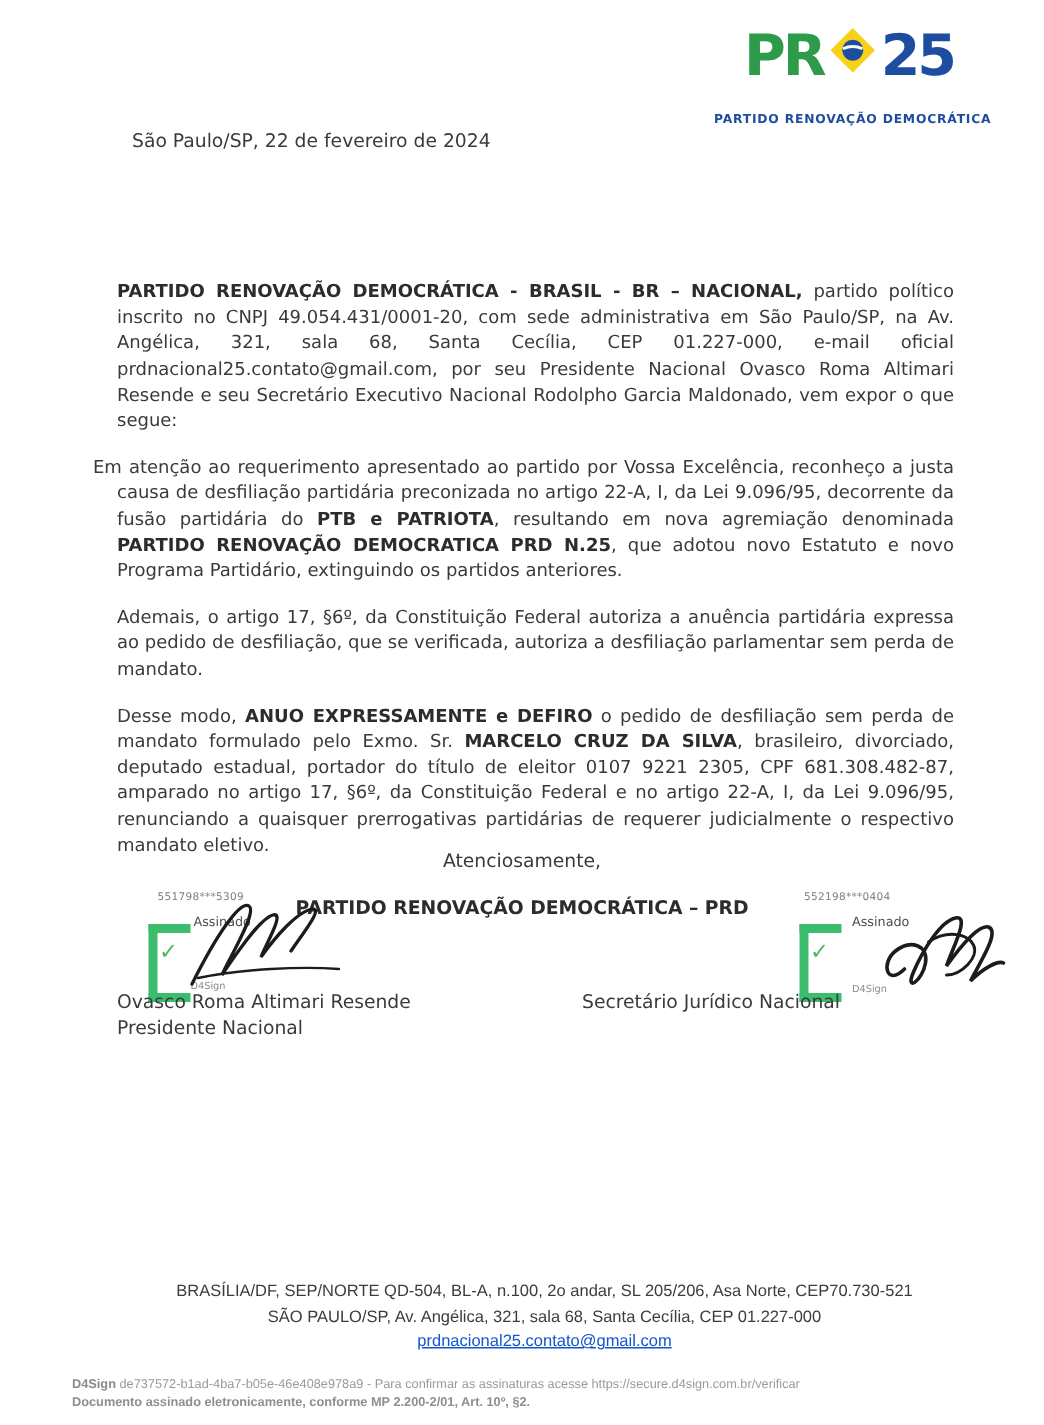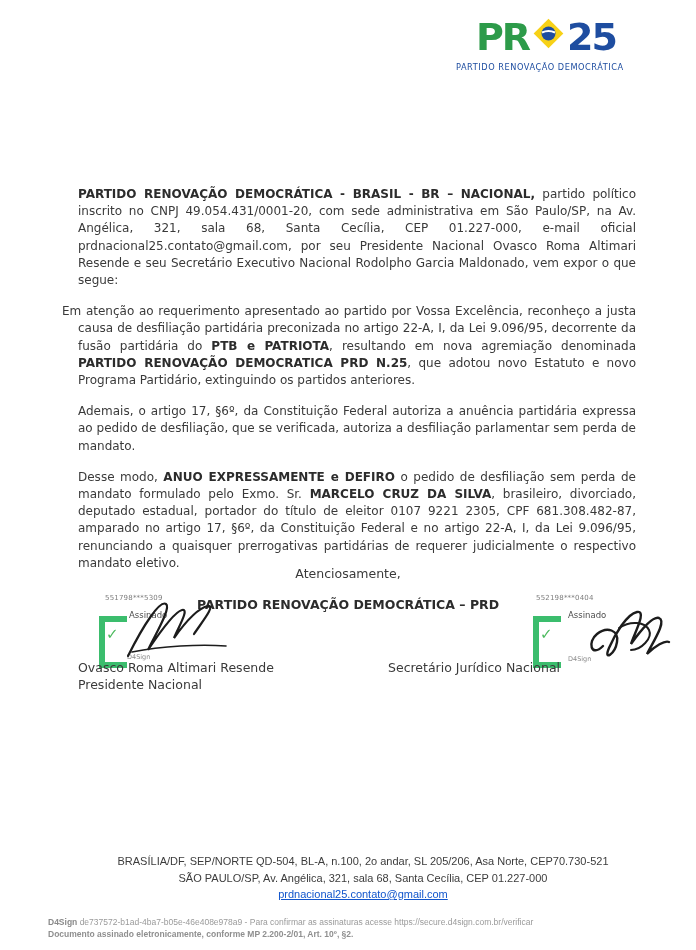--- a/index.html
+++ b/index.html
@@ -2,26 +2,26 @@
 <html><head>
 <meta charset="utf-8">
 <style>
   html,body{margin:0;padding:0;background:#e8e8e8;}
   .page{
     position:relative;width:696px;height:950px;background:#ffffff;
     margin:0 auto;overflow:hidden;
     font-family:"DejaVu Sans",sans-serif;color:#3a3a3a;
   }
   
-  .logo{position:absolute;top:14px;right:60px;width:180px;text-align:left;}
+  .logo{position:absolute;top:14px;right:40px;width:180px;text-align:right;}
   .logo-word{display:flex;align-items:center;justify-content:center;font-weight:800;font-size:38px;line-height:40px;letter-spacing:-2px;font-family:"DejaVu Sans",sans-serif;}
   .logo-pr{color:#2d9b4a;}
   .logo-25{color:#1e4da0;}
   .logo-flag{margin:0 1px;}
-  .logo-sub{margin-top:3px;font-size:8.2px;font-weight:normal;color:#1e4da0;letter-spacing:0.55px;white-space:nowrap;}
+  .logo-sub{margin-top:15px;font-size:8.2px;font-weight:bold;color:#1e4da0;letter-spacing:0.55px;white-space:nowrap;}
   
   .date-line{position:absolute;left:88px;top:86px;font-size:12.5px;color:#3a3a3a;}
   .addressee{position:absolute;left:78px;top:128px;font-size:12.5px;font-weight:bold;color:#2c2c2c;line-height:17px;}
   
   .body-text{position:absolute;left:78px;top:186px;width:558px;font-size:12px;line-height:17.2px;text-align:justify;color:#3a3a3a;}
   .body-text p{margin:0 0 14px 0;}
   .body-text p.hanging{text-indent:-16px;}
   .body-text b,.body-text .b{font-weight:bold;color:#2c2c2c;}
   
   .closing{position:absolute;left:0;top:566px;width:100%;text-align:center;font-size:12.5px;color:#3a3a3a;}
@@ -68,20 +68,21 @@
           <rect x="8" y="9" width="21" height="21" transform="rotate(45 18.5 19.5)" fill="#f7d117"></rect>
           <circle cx="18.5" cy="19.5" r="7" fill="#1e4da0"></circle>
           <path d="M12 18.5 Q18.5 15.5 25 18.5" stroke="#ffffff" stroke-width="2" fill="none"></path>
         </svg>
       </span>
       <span class="logo-25">25</span>
     </div>
     <div class="logo-sub">PARTIDO RENOVAÇÃO DEMOCRÁTICA</div>
   </div>
 
+  <div class="date-line">São Paulo/SP, 22 de fevereiro de 2024</div>
 
 
   <div class="body-text">
     <p><span class="b">PARTIDO RENOVAÇÃO DEMOCRÁTICA - BRASIL - BR – NACIONAL,</span><span> partido político inscrito no CNPJ 49.054.431/0001-20, com sede administrativa em São Paulo/SP, na Av. Angélica, 321, sala 68, Santa Cecília, CEP 01.227-000, e-mail oficial prdnacional25.contato@gmail.com, por seu Presidente Nacional Ovasco Roma Altimari Resende e seu Secretário Executivo Nacional Rodolpho Garcia Maldonado, vem expor o que segue:</span></p>
     <p class="hanging"><span>Em atenção ao requerimento apresentado ao partido por Vossa Excelência, reconheço a justa causa de desfiliação partidária preconizada no artigo 22-A, I, da Lei 9.096/95, decorrente da fusão partidária do </span><span class="b">PTB e PATRIOTA</span><span>, resultando em nova agremiação denominada </span><span class="b">PARTIDO RENOVAÇÃO DEMOCRATICA PRD N.25</span><span>, que adotou novo Estatuto e novo Programa Partidário, extinguindo os partidos anteriores.</span></p>
     <p><span>Ademais, o artigo 17, §6º, da Constituição Federal autoriza a anuência partidária expressa ao pedido de desfiliação, que se verificada, autoriza a desfiliação parlamentar sem perda de mandato.</span></p>
     <p><span>Desse modo, </span><span class="b">ANUO EXPRESSAMENTE e DEFIRO</span><span> o pedido de desfiliação sem perda de mandato formulado pelo Exmo. Sr. </span><span class="b">MARCELO CRUZ DA SILVA</span><span>, brasileiro, divorciado, deputado estadual, portador do título de eleitor 0107 9221 2305, CPF 681.308.482-87, amparado no artigo 17, §6º, da Constituição Federal e no artigo 22-A, I, da Lei 9.096/95, renunciando a quaisquer prerrogativas partidárias de requerer judicialmente o respectivo mandato eletivo.</span></p>
   </div>
 
   <div class="closing">Atenciosamente,</div>

